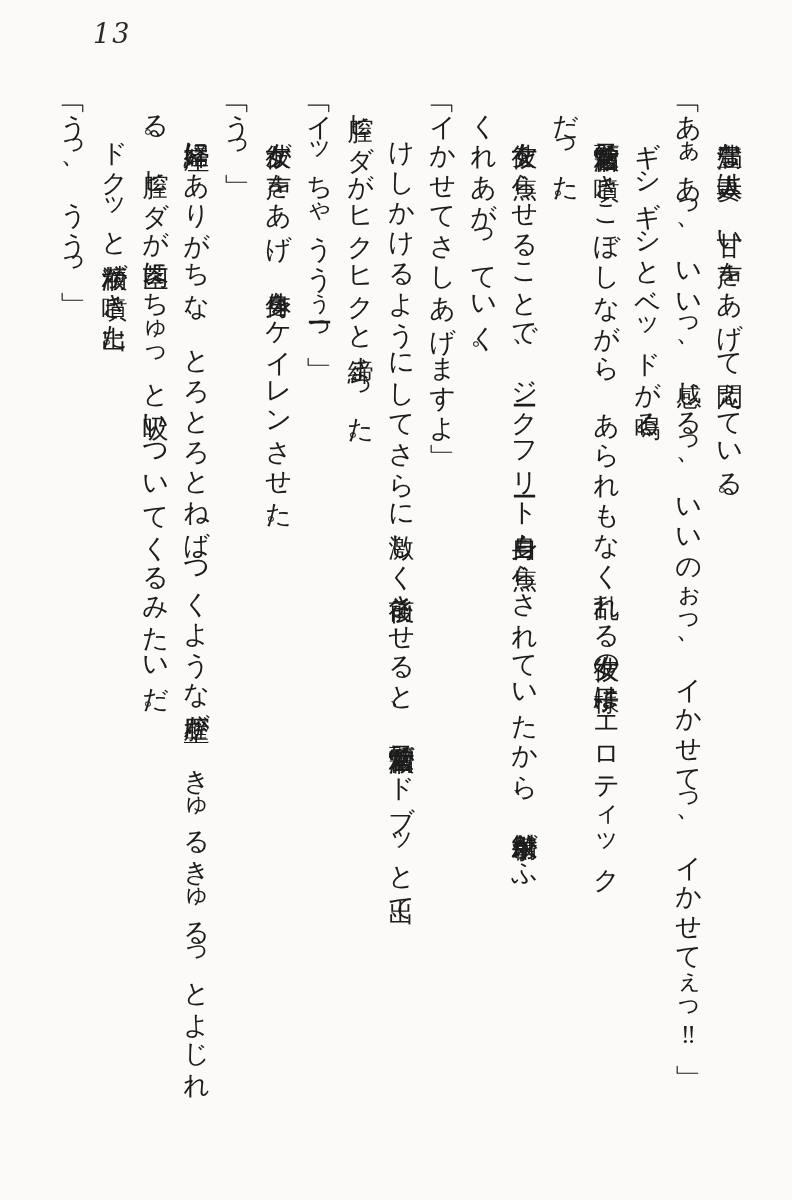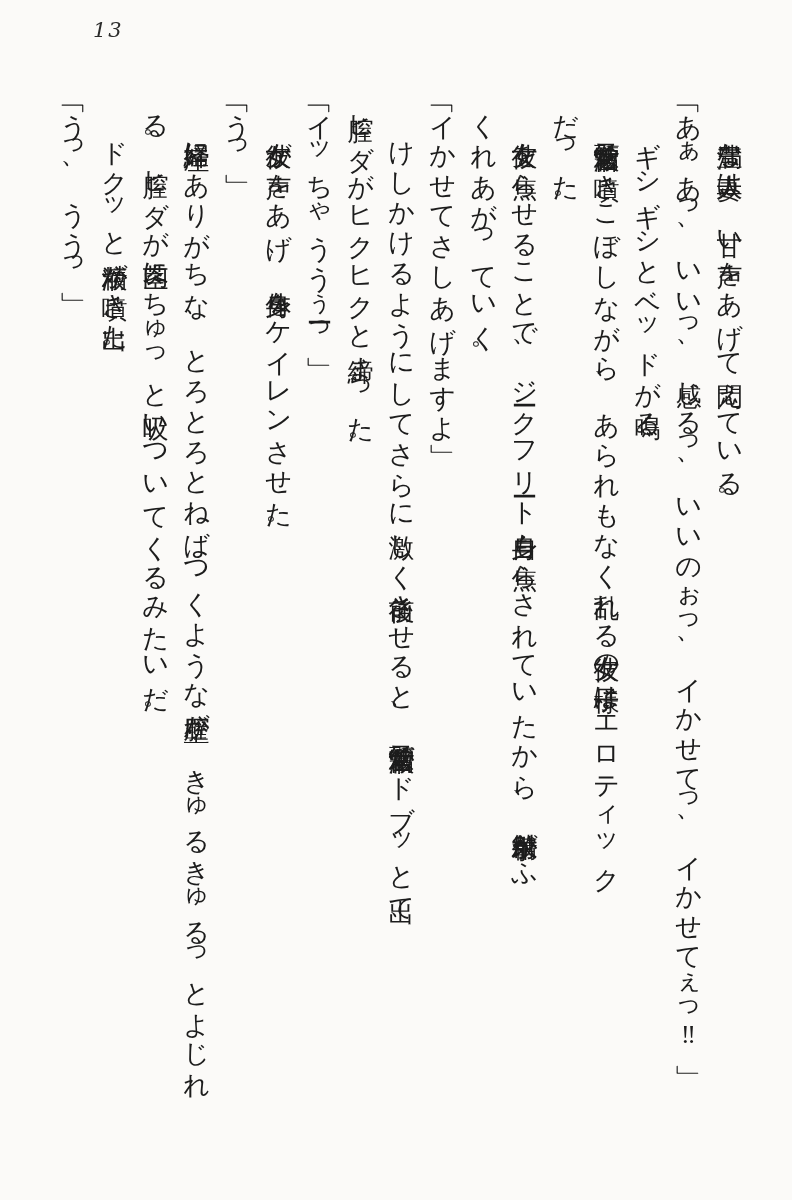--- a/index.html
+++ b/index.html
@@ -17,21 +17,21 @@
   .page {
     position: absolute;
     inset: 0;
   }
   .page-number {
     position: absolute;
     left: 93px;
     top: 18px;
     font-family: "DejaVu Serif", "Liberation Serif", serif;
     font-style: italic;
-    font-size: 21px;
+    font-size: 27px;
     letter-spacing: 2px;
     color: #2b2b2b;
   }
   .text-block {
     position: absolute;
     top: 96px;
     right: 42px;
     height: 1032px;
     writing-mode: vertical-rl;
     -webkit-writing-mode: vertical-rl;

